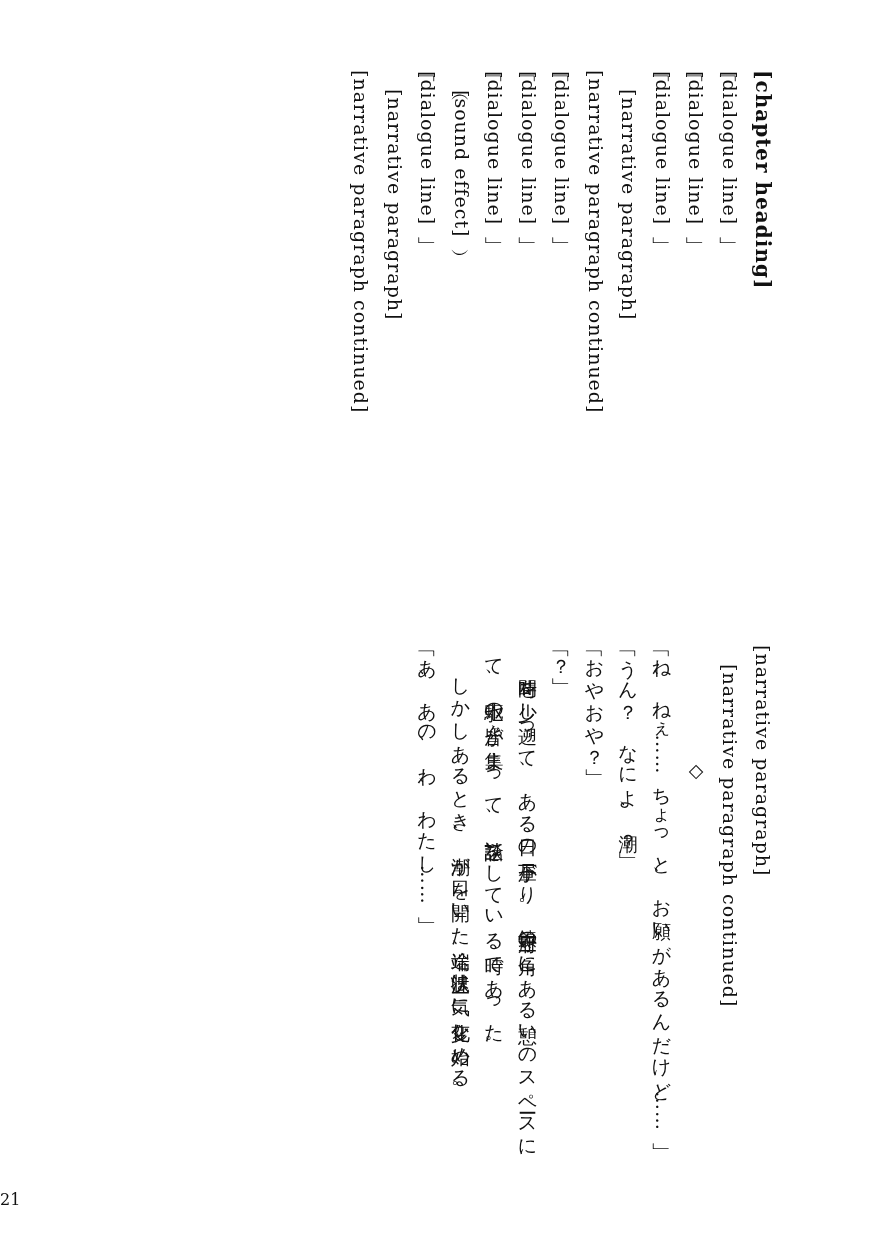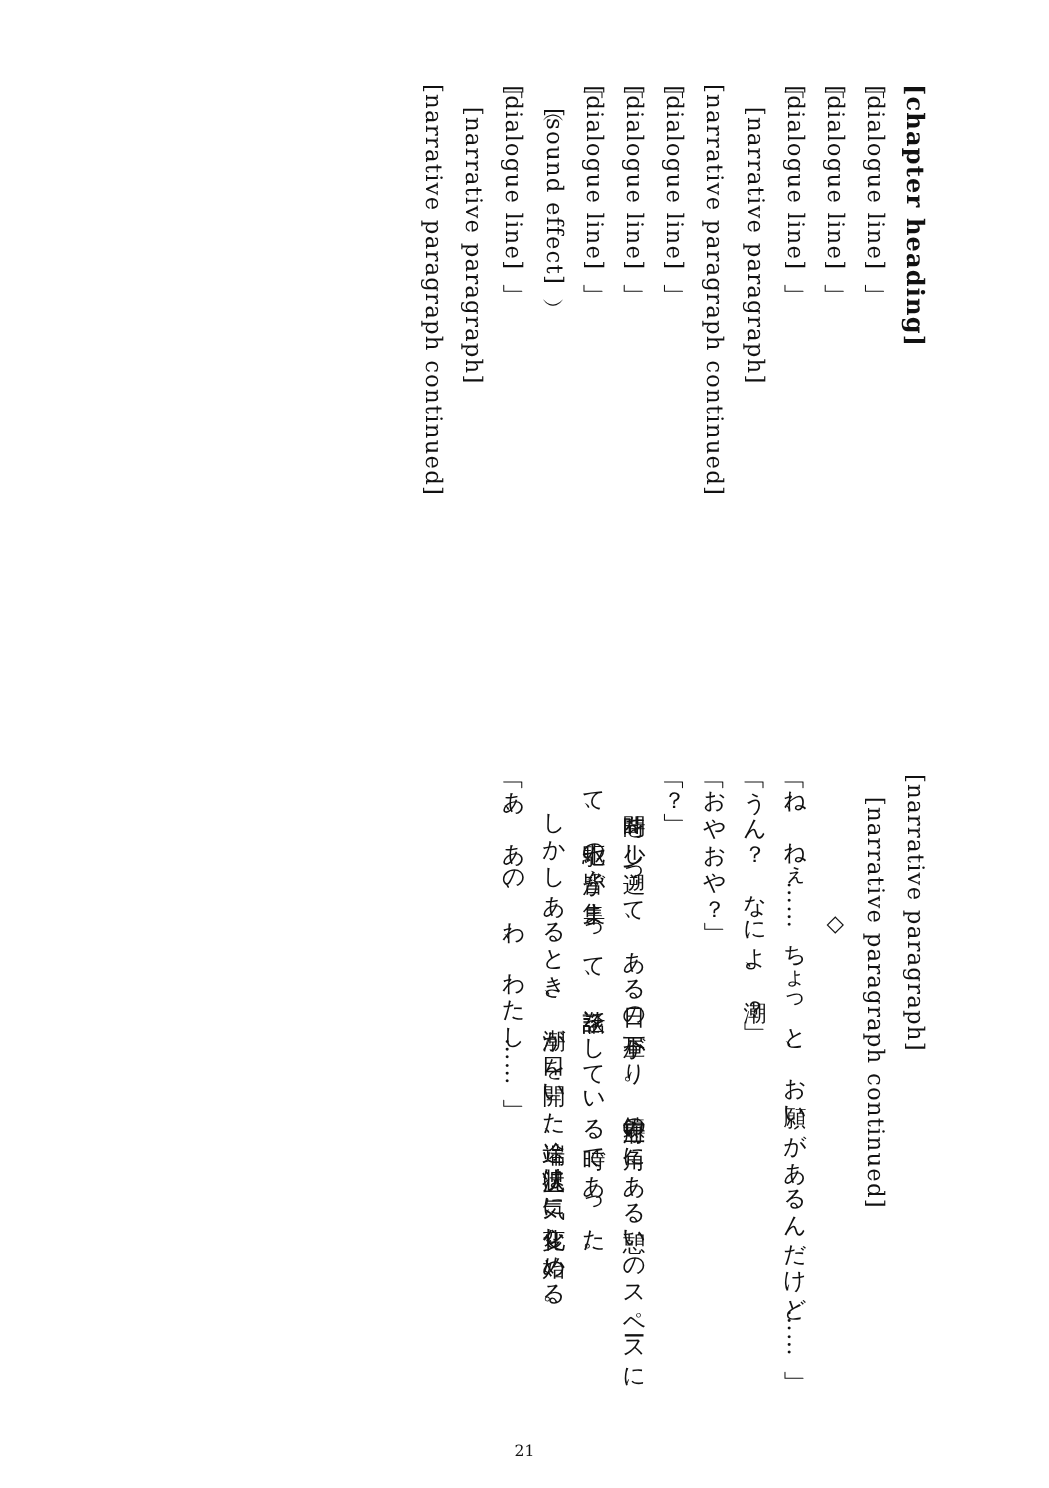--- a/index.html
+++ b/index.html
@@ -6,21 +6,21 @@
   body { width: 874px; height: 1240px; position: relative; overflow: hidden;
          font-family: "DejaVu Serif", "Liberation Serif", serif; color: #111; }
   .block { position: absolute; writing-mode: vertical-rl; font-size: 19px;
            line-height: 33.5px; letter-spacing: 1px; }
   .upper { top: 70px; right: 95px; height: 540px; }
   .lower { top: 645px; right: 95px; height: 525px; }
   .col { display: block; white-space: nowrap; }
   .title { font-weight: bold; font-size: 20px; }
   .indent { text-indent: 1em; }
   .page-number { position: absolute; top: 1190px; left: 0; width: 874px;
-                 text-align: center; font-size: 13px; margin-top: 12px; }
+                 text-align: left; font-size: 16px; }
 </style>
 </head>
 <body>
 
 <div class="block upper">
   <span class="col title">[chapter heading]</span>
   <span class="col">「[dialogue line]」</span>
   <span class="col">「[dialogue line]」</span>
   <span class="col">「[dialogue line]」</span>
   <span class="col indent">[narrative paragraph]</span>

